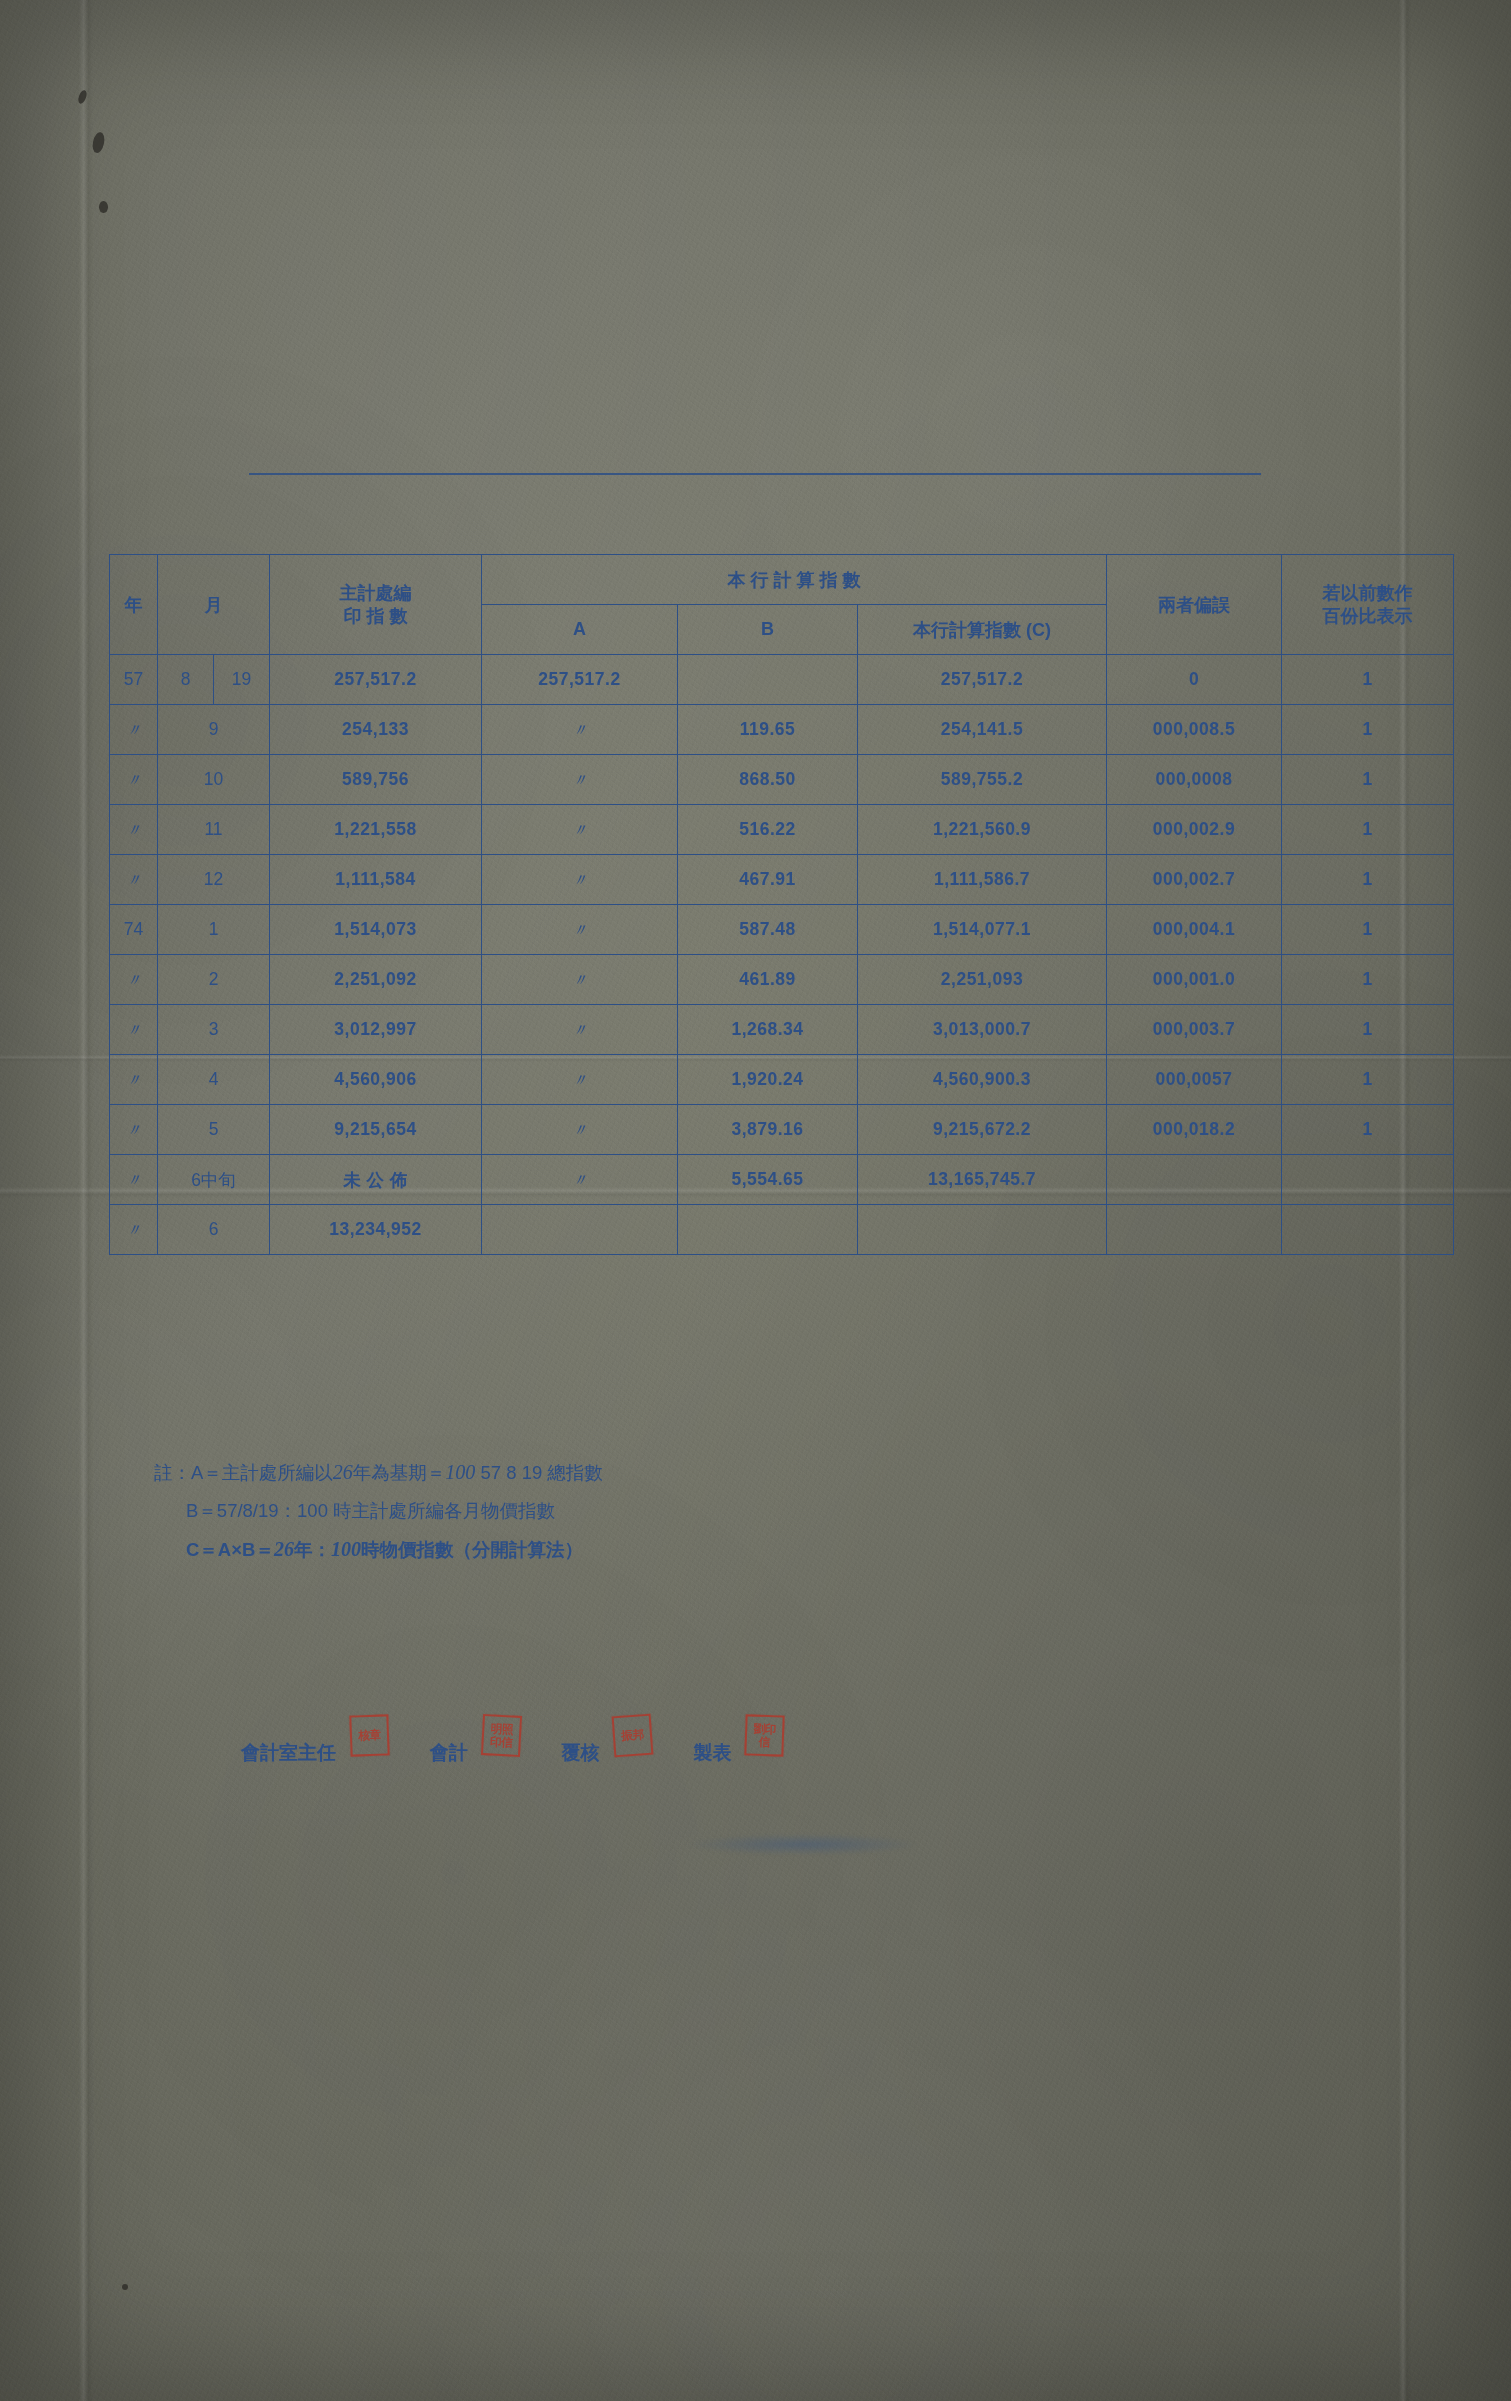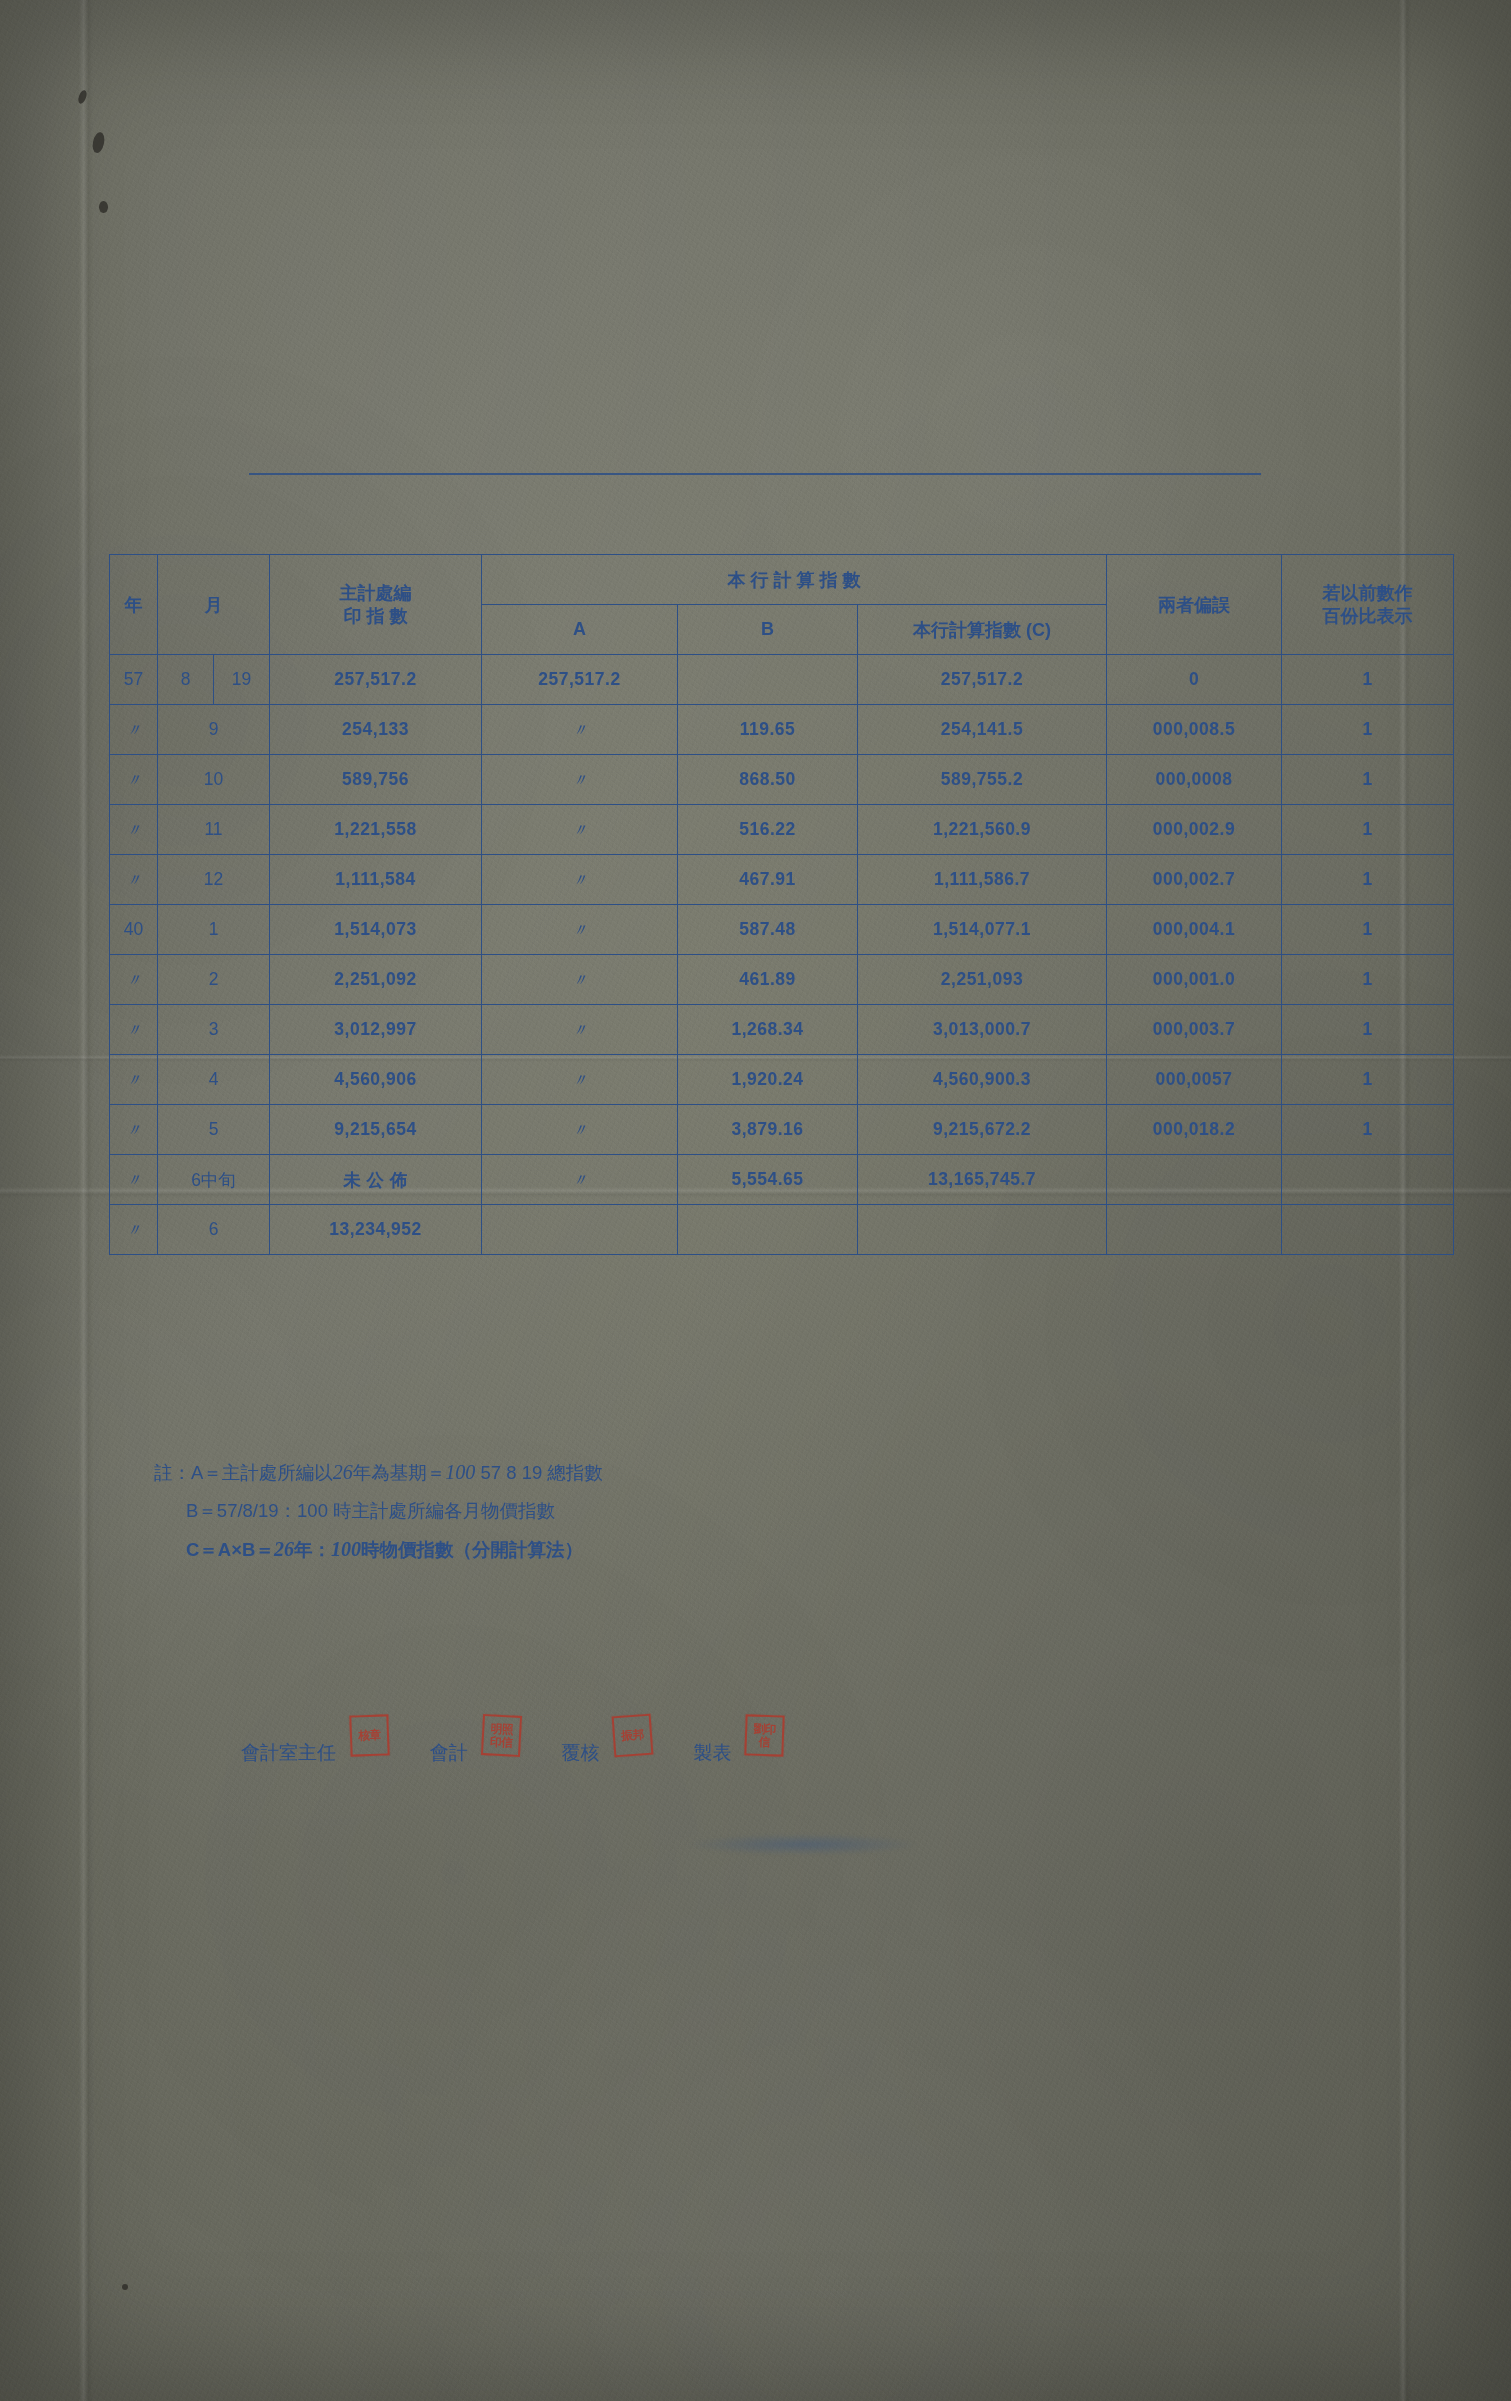--- a/index.html
+++ b/index.html
@@ -163,21 +163,21 @@
     top: 1704px;
     width: 1007px;
     display: flex;
     align-items: center;
     gap: 41px;
     color: #2d4f86;
     font-size: 19px;
     filter: blur(0.1px);
   }
   .sign-group { display: flex; align-items: center; gap: 13.8px; }
-  .sign-label { font-weight: normal; white-space: nowrap; margin-top: 36px; }
+  .sign-label { font-weight: bold; white-space: nowrap; margin-top: 36px; }
   .chop {
     width: 39px;
     height: 41px;
     border: 2.1px solid #b0392c;
     color: #b0392c;
     font-size: 11.7px;
     line-height: 1.05;
     font-weight: bold;
     display: flex;
     align-items: center;
@@ -304,21 +304,21 @@
         <td class="ditto">〃</td>
         <td colspan="2">12</td>
         <td class="num">1,111,584</td>
         <td class="ditto">〃</td>
         <td class="num">467.91</td>
         <td class="num">1,111,586.7</td>
         <td class="num">000,002.7</td>
         <td class="num">1</td>
       </tr>
       <tr>
-        <td>40</td>
+        <td>74</td>
         <td colspan="2">1</td>
         <td class="num">1,514,073</td>
         <td class="ditto">〃</td>
         <td class="num">587.48</td>
         <td class="num">1,514,077.1</td>
         <td class="num">000,004.1</td>
         <td class="num">1</td>
       </tr>
       <tr>
         <td class="ditto">〃</td>

